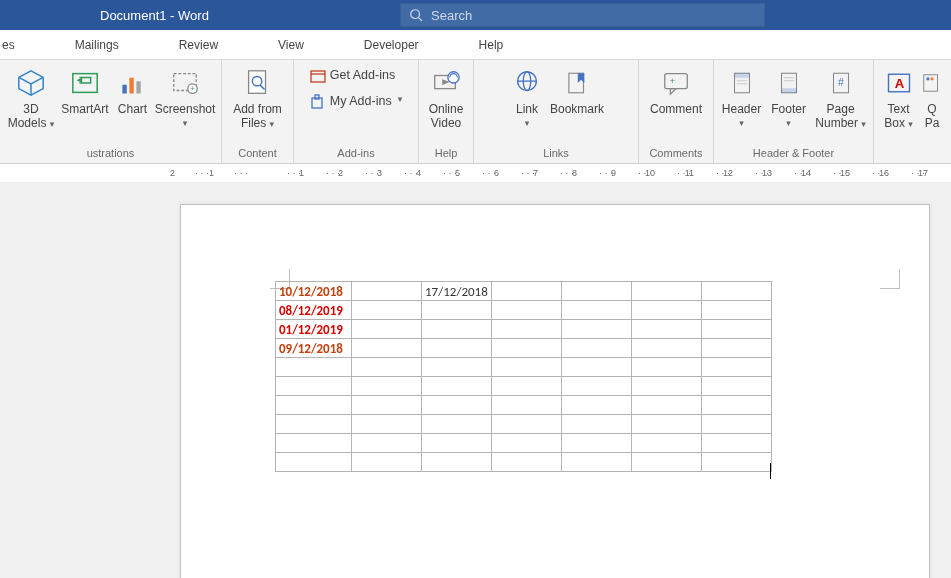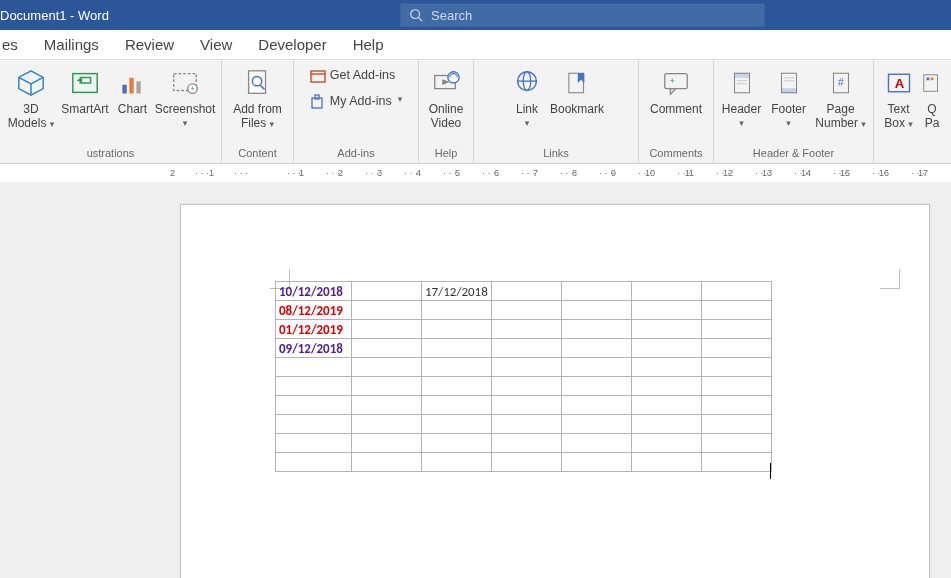--- a/index.html
+++ b/index.html
@@ -15,20 +15,21 @@
   
   .title-bar {
     background: #2b579a;
     height: 30px;
     display: flex;
     align-items: center;
     color: #fff;
     position: relative;
   }
   .title-text {
+    margin-left: 100px;
     font-size: 13px;
   }
   .search-box {
     position: absolute;
     left: 400px;
     width: 365px;
     height: 24px;
     background: #416ba5;
     display: flex;
     align-items: center;
@@ -46,22 +47,22 @@
   
   .menu-row {
     background: #fff;
     height: 30px;
     border-bottom: 1px solid #d9d9d9;
     display: flex;
     align-items: center;
     padding-left: 0;
   }
   .menu-item {
-    padding: 0 13px;
-    font-size: 15px;
+    padding: 0 30px;
+    font-size: 12px;
     color: #444;
     line-height: 30px;
     cursor: pointer;
   }
   .menu-item:first-child { padding-left: 2px; }
   
   .ribbon {
     background: #f3f3f3;
     height: 104px;
     border-bottom: 1px solid #d0d0d0;
@@ -206,21 +207,21 @@
   .wtable td {
     border: 1px solid #b3b3b3;
     height: 19px;
     width: 70px;
     padding: 0 3px;
     font-size: 13px;
     vertical-align: middle;
     font-family: Calibri, Arial, sans-serif;
   }
   .wtable td.c0 { width: 76px; font-weight: bold; }
-  .green { color: #4c1d95; }
+  .green { color: #c2410c; }
   .red { color: #d90000; margin-top: 24px; }
   .cursor {
     position: absolute;
     left: 589px;
     top: 258px;
     width: 1px;
     height: 16px;
     background: #000;
   }
   svg { display: block; }

